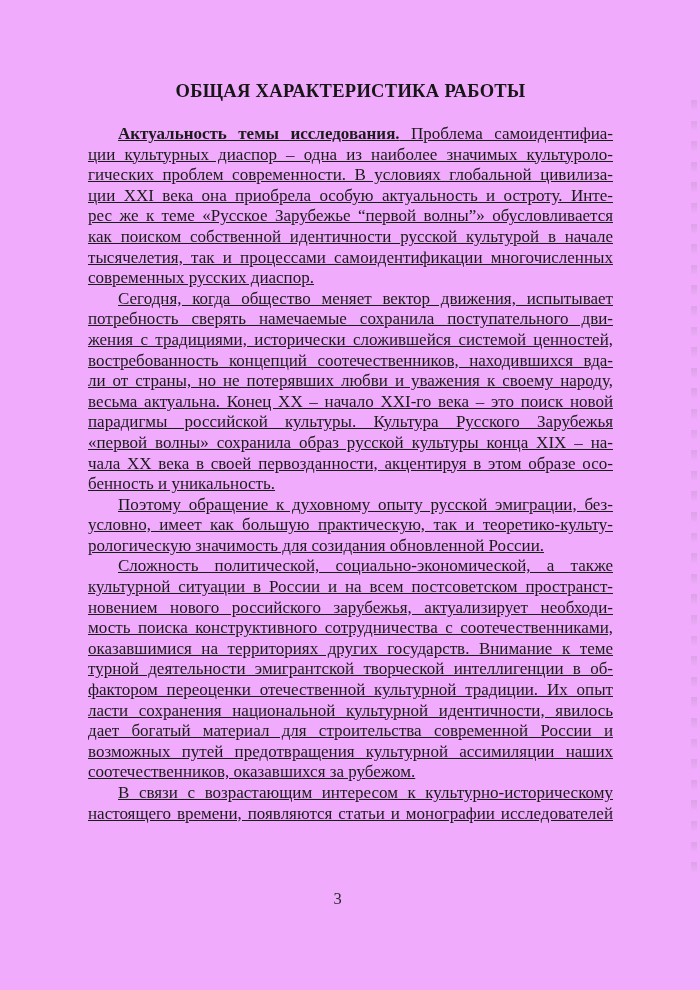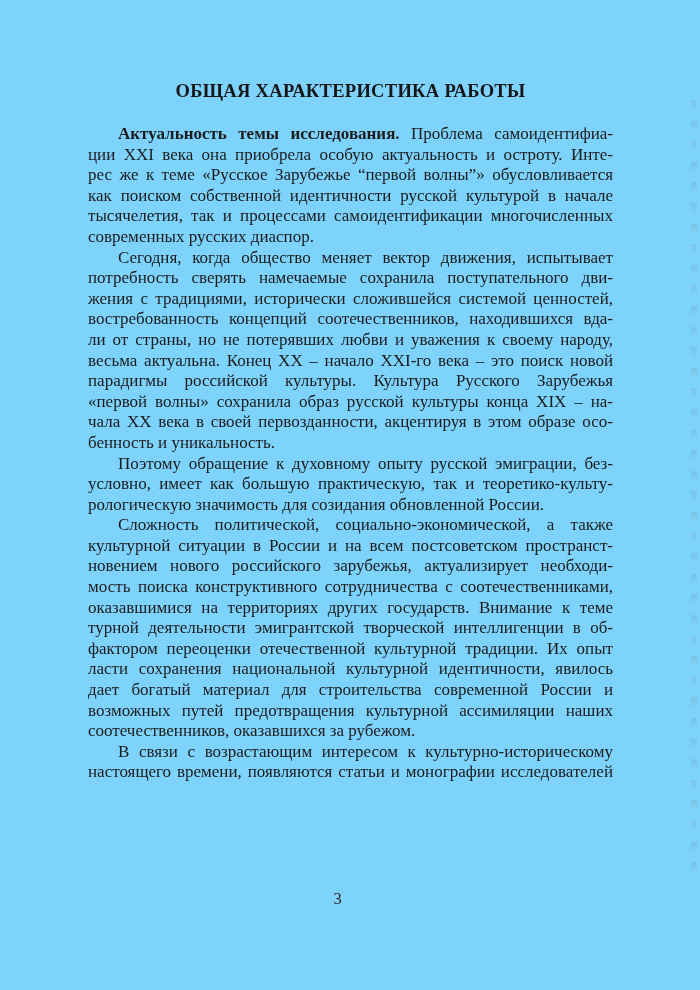--- a/index.html
+++ b/index.html
@@ -1,20 +1,20 @@
 <!DOCTYPE html>
 <html><head>
 <meta charset="utf-8">
 <style>
   html, body { margin: 0; padding: 0; background: #ffffff; }
   .page {
     position: relative;
     width: 700px;
     height: 990px;
-    background: #7dd3fc;
+    background: #f0abfc;
     overflow: hidden;
     font-family: "Liberation Serif", "DejaVu Serif", serif;
     color: #1b1b1b;
   }
   .title {
     position: absolute;
     left: 88px;
     top: 80px;
     width: 525px;
     margin: 0;
@@ -32,20 +32,21 @@
     width: 525px;
     font-size: 17px;
   }
   .line {
     height: 20.6px;
     line-height: 20.6px;
     text-align: justify;
     text-align-last: justify;
     overflow: visible;
     white-space: nowrap;
+    text-decoration: underline;
   }
   .line.end { text-align-last: left; }
   .line.first { text-indent: 30px; }
   .pageno {
     position: absolute;
     left: 300px;
     top: 889px;
     width: 75px;
     text-align: center;
     font-size: 16.5px;
@@ -68,20 +69,22 @@
     filter: blur(0.4px);
   }
 </style>
 </head>
 <body>
 
 <div class="page">
   <h1 class="title">ОБЩАЯ ХАРАКТЕРИСТИКА РАБОТЫ</h1>
   <div class="body">
       <div class="line first"><b>Актуальность темы исследования.</b> Проблема самоидентифиа-</div>
+      <div class="line">ции культурных диаспор – одна из наиболее значимых культуроло-</div>
+      <div class="line">гических проблем современности. В условиях глобальной цивилиза-</div>
       <div class="line">ции XXI века она приобрела особую актуальность и остроту. Инте-</div>
       <div class="line">рес же к теме «Русское Зарубежье “первой волны”» обусловливается</div>
       <div class="line">как поиском собственной идентичности русской культурой в начале</div>
       <div class="line">тысячелетия, так и процессами самоидентификации многочисленных</div>
       <div class="line end">современных русских диаспор.</div>
       <div class="line first">Сегодня, когда общество меняет вектор движения, испытывает</div>
       <div class="line">потребность сверять намечаемые сохранила поступательного дви-</div>
       <div class="line">жения с традициями, исторически сложившейся системой ценностей,</div>
       <div class="line">востребованность концепций соотечественников, находившихся вда-</div>
       <div class="line">ли от страны, но не потерявших любви и уважения к своему народу,</div>

